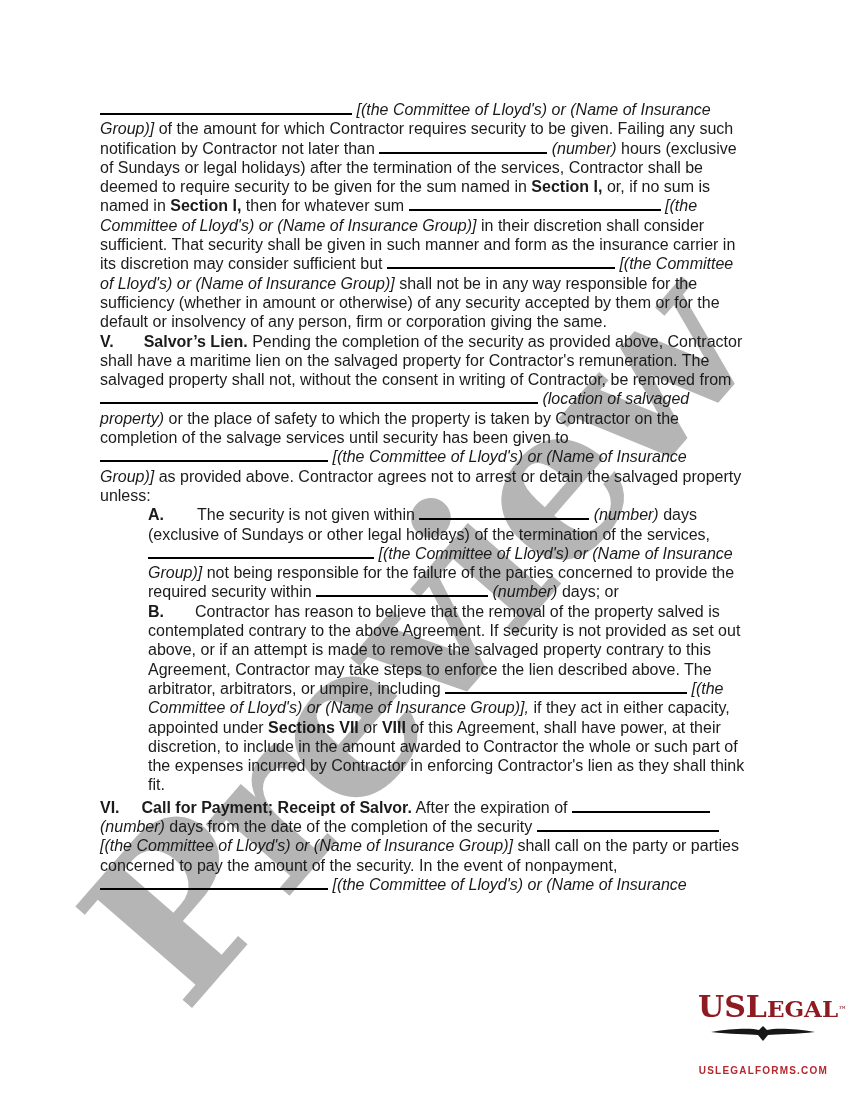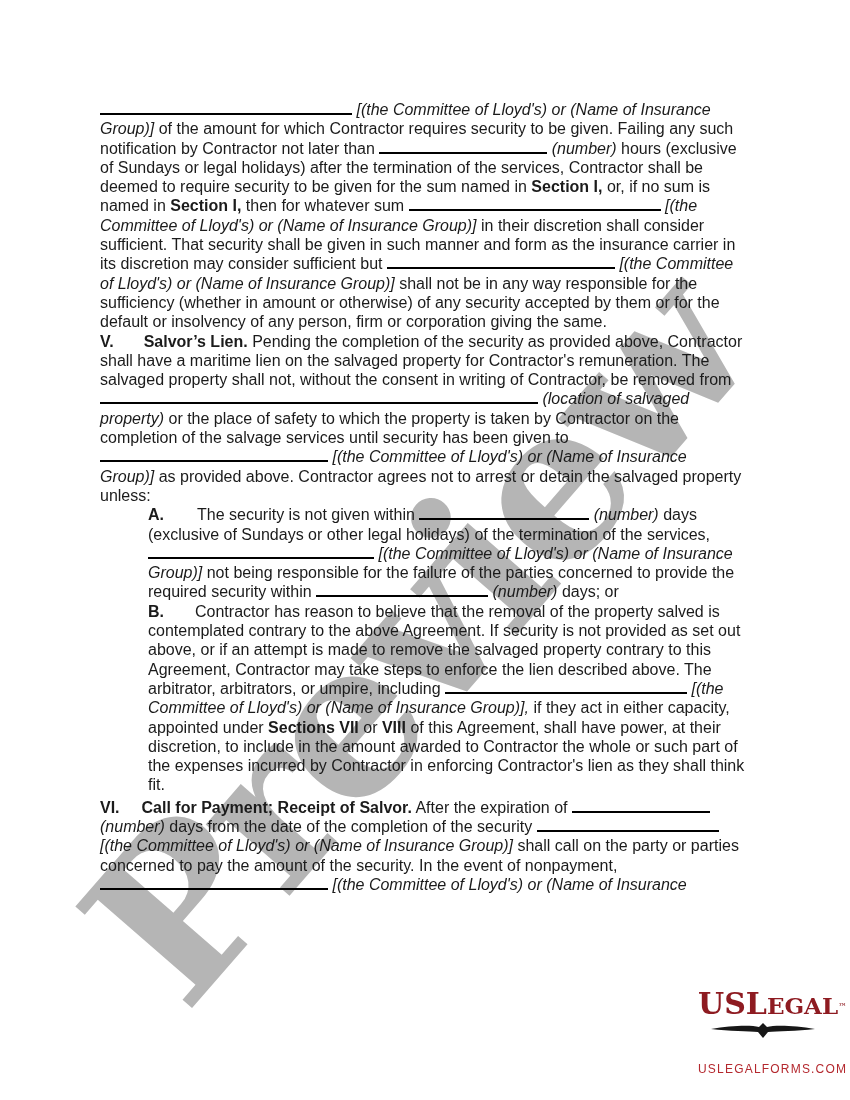--- a/index.html
+++ b/index.html
@@ -64,22 +64,22 @@
     font-family: "DejaVu Serif", serif;
     font-weight: bold;
     line-height: 30px;
     white-space: nowrap;
   }
   .logo .wm-big { font-size: 30px; }
   .logo .wm-small { font-size: 23px; }
   .logo .tm { font-size: 8px; vertical-align: top; position: relative; top: 2px; }
   .logo .eagle { width: 104px; height: 15px; margin: -1px auto 1px auto; display: block; }
   .logo .tagline {
-    font-size: 12px;
-    font-weight: normal;
+    font-size: 10px;
+    font-weight: bold;
     letter-spacing: 1.2px;
     white-space: nowrap;
     margin-top: 24px;
   }
 </style>
 </head>
 <body>
 
 <div class="page">
 

